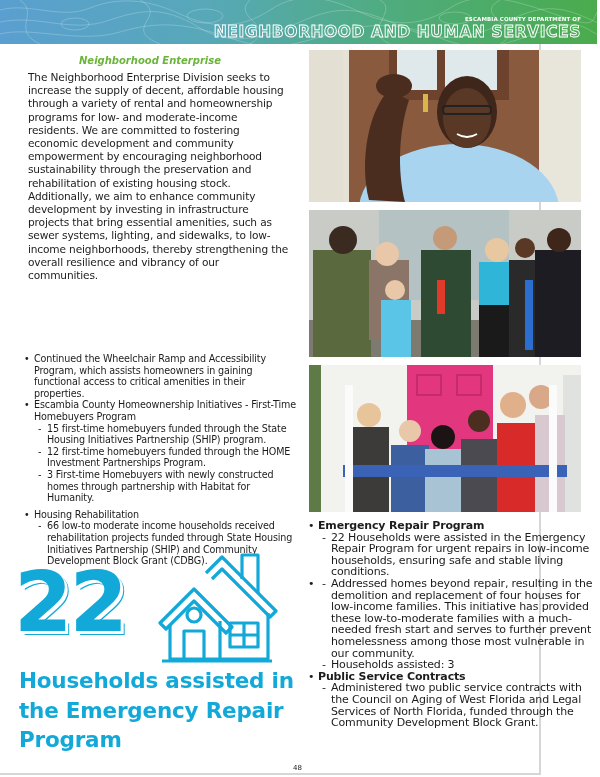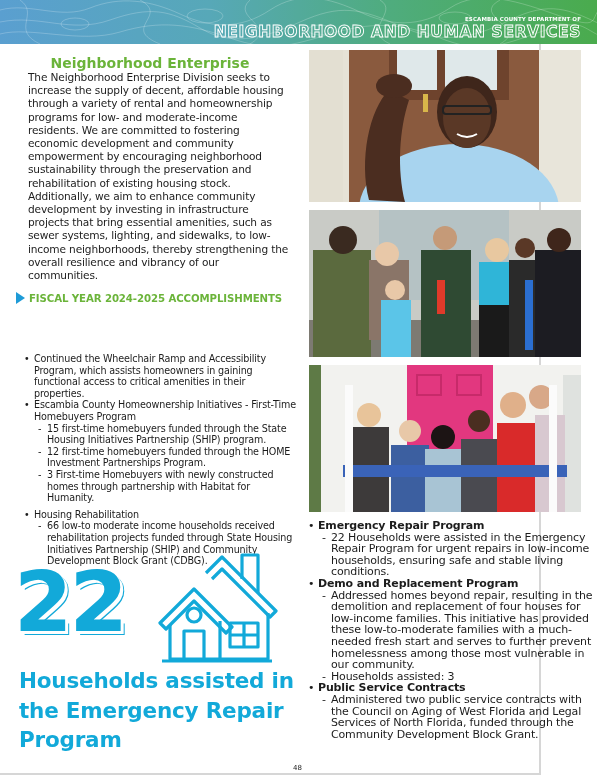--- a/index.html
+++ b/index.html
@@ -15,21 +15,21 @@
               overflow: hidden; }
     .banner svg.topo { position: absolute; left: 0; top: 0; }
     .banner .dept { position: absolute; right: 16px; top: 16px; font-size: 5.5px; font-weight: bold;
                     color: #ffffff; letter-spacing: 0.1px; }
     .banner .title { position: absolute; right: 16px; top: 23px; font-size: 15.5px; font-weight: bold;
                      color: transparent; -webkit-text-stroke: 0.9px #ffffff; letter-spacing: 0.6px;
                      white-space: nowrap; font-family: "DejaVu Sans", sans-serif; }
 
     
     .section-title { position: absolute; left: 0; top: 55px; width: 300px; text-align: center;
-                     font-size: 14px; font-weight: bold; color: #6bb43a; }
+                     font-size: 10px; font-weight: bold; color: #6bb43a; font-style: italic; }
     .intro { position: absolute; left: 28px; top: 71px; width: 262px; font-size: 10.6px; line-height: 13.2px;
              color: #1c1c1c; letter-spacing: -0.15px; }
     .intro b { font-weight: normal; }
 
     .fy-heading { position: absolute; left: 16px; top: 292px; font-size: 10.2px; font-weight: bold;
                   color: #6bb43a; letter-spacing: -0.1px; display: flex; align-items: center; gap: 4px; }
     .fy-heading .tri { width: 0; height: 0; border-top: 6px solid transparent; border-bottom: 6px solid transparent;
                        border-left: 9px solid #1e9bd7; }
 
     ul.acc { position: absolute; left: 24px; top: 310px; width: 272px; list-style: none;
@@ -88,24 +88,20 @@
         <ellipse cx="560" cy="30" rx="14" ry="6"></ellipse>
       </g>
     </svg>
     <div class="dept">ESCAMBIA COUNTY DEPARTMENT OF</div>
     <div class="title">NEIGHBORHOOD AND HUMAN SERVICES</div>
   </div>
 
   <div class="section-title">Neighborhood Enterprise</div>
   <p class="intro"><span>The </span><b>Neighborhood Enterprise Division</b><span> seeks to increase the supply of decent, affordable housing through a variety of rental and homeownership programs for low- and moderate-income residents. We are committed to fostering economic development and community empowerment by encouraging neighborhood sustainability through the preservation and rehabilitation of existing housing stock. Additionally, we aim to enhance community development by investing in infrastructure projects that bring essential amenities, such as sewer systems, lighting, and sidewalks, to low-income neighborhoods, thereby strengthening the overall resilience and vibrancy of our communities.</span></p>
 
-  <div class="fy-heading">
-    <span class="tri"></span>
-    <span>FISCAL YEAR 2024-2025 ACCOMPLISHMENTS</span>
-  </div>
 
   <ul class="acc">
     <li><span>Continued the Wheelchair Ramp and Accessibility Program, which assists homeowners in gaining functional access to critical amenities in their properties.</span></li>
     <li><span>Escambia County Homeownership Initiatives - First-Time Homebuyers Program</span>
       <ul class="sub">
         <li>15 first-time homebuyers funded through the State Housing Initiatives Partnership (SHIP) program.</li>
         <li>12 first-time homebuyers funded through the HOME Investment Partnerships Program.</li>
         <li>3 First-time Homebuyers with newly constructed homes through partnership with Habitat for Humanity.</li>
       </ul>
     </li>
@@ -217,21 +213,20 @@
   </div>
 
   <ul class="right">
     <li>
       <span class="head">Emergency Repair Program</span>
       <ul class="sub">
         <li>22 Households were assisted in the Emergency Repair Program for urgent repairs in low-income households, ensuring safe and stable living conditions.</li>
       </ul>
     </li>
     <li>
-      <span class="head">Demo and Replacement Program</span>
       <ul class="sub">
         <li>Addressed homes beyond repair, resulting in the demolition and replacement of four houses for low-income families. This initiative has provided these low-to-moderate families with a much-needed fresh start and serves to further prevent homelessness among those most vulnerable in our community.</li>
         <li>Households assisted: 3</li>
       </ul>
     </li>
     <li>
       <span class="head">Public Service Contracts</span>
       <ul class="sub">
         <li>Administered two public service contracts with the Council on Aging of West Florida and Legal Services of North Florida, funded through the Community Development Block Grant.</li>
       </ul>

